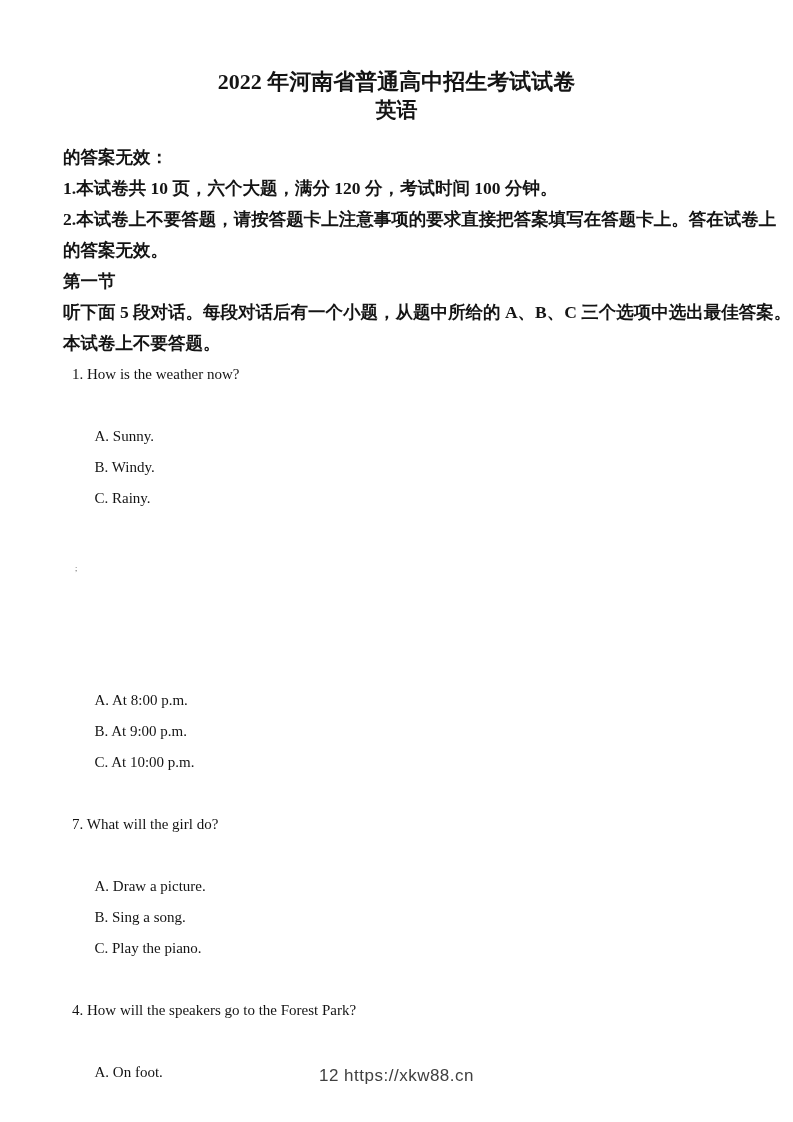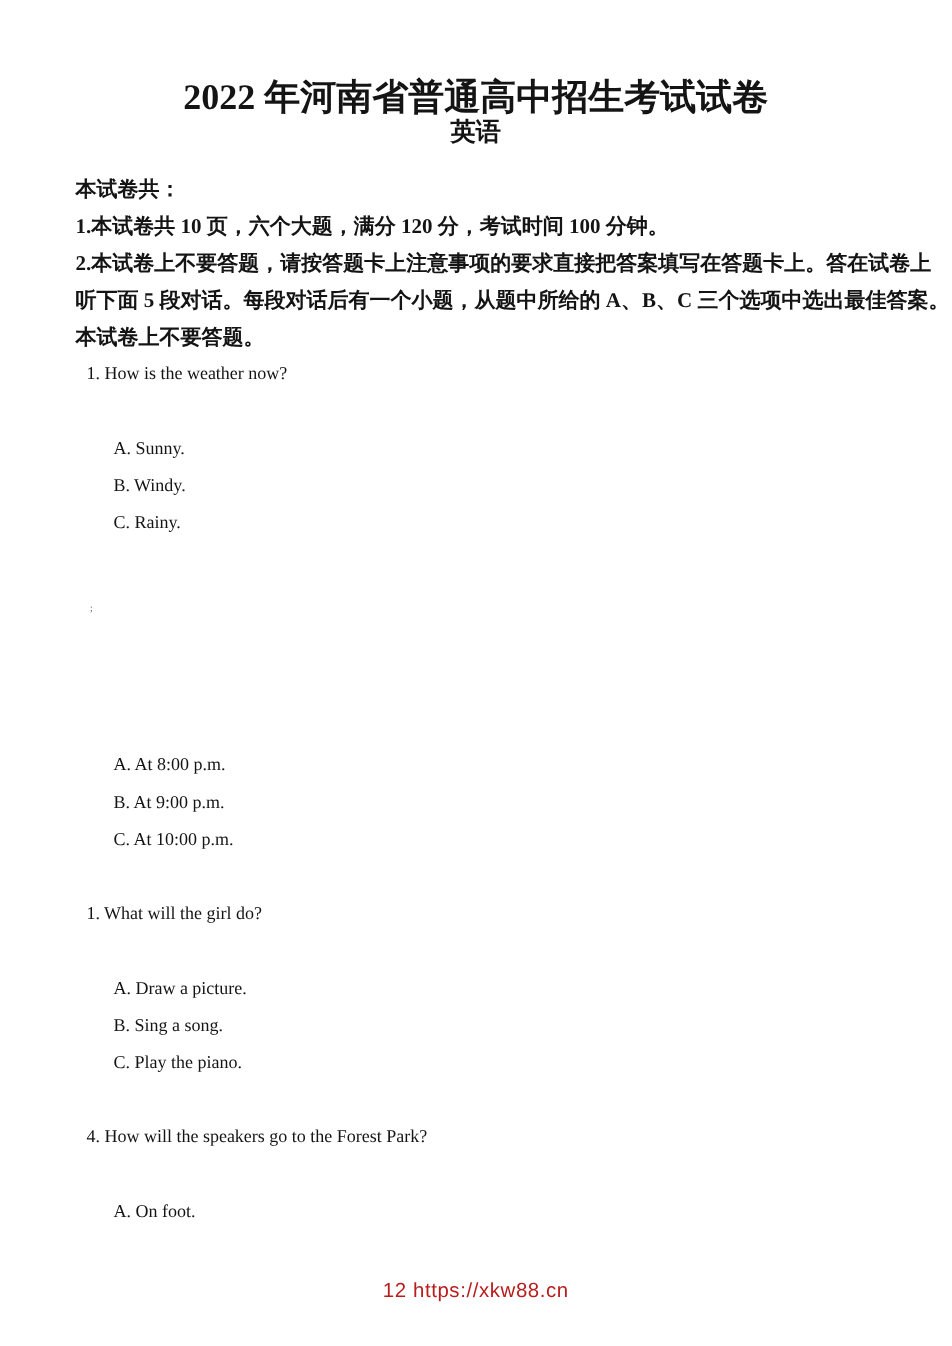--- a/index.html
+++ b/index.html
@@ -6,21 +6,21 @@
   .page{
     position:relative;
     width:793px;height:1122px;
     background:#ffffff;
     color:#141414;
     font-family:"Liberation Serif", serif;
     overflow:hidden;
   }
   .hdr-title{
     position:absolute;top:68px;left:0;width:100%;
-    text-align:center;font-size:30px;font-weight:bold;line-height:28px;
+    text-align:center;font-size:22px;font-weight:bold;line-height:28px;
   }
   .hdr-sub{
     position:absolute;top:96px;left:0;width:100%;
     text-align:center;font-size:21px;font-weight:bold;line-height:28px;
   }
   .content{
     position:absolute;left:63px;top:142px;width:680px;
   }
   .line{line-height:31px;white-space:pre;}
   .b{font-weight:bold;font-size:17.5px;}
@@ -29,58 +29,60 @@
   .gap-extra{margin-top:16px;}
   .q2wrap{position:relative;}
   .artifact{
     position:absolute;left:12px;top:20px;
     font-size:8px;color:#4a4a4a;line-height:8px;
   }
   .footer{
     position:absolute;top:1066px;left:0;width:100%;
     text-align:center;
     font-family:"Liberation Sans", sans-serif;
-    font-size:17px;color:#b91c1c;letter-spacing:0.5px;
+    font-size:17px;color:#404040;letter-spacing:0.5px;
   }
 </style>
 </head>
 <body>
 
 <div class="page">
 
   <div class="hdr-title">2022 年河南省普通高中招生考试试卷</div>
   <div class="hdr-sub">英语</div>
 
   <div class="content">
 
-    <div class="line b">本试卷共：</div>
+    <div class="line b">的答案无效：</div>
     <div class="line b">1.本试卷共 10 页，六个大题，满分 120 分，考试时间 100 分钟。</div>
     <div class="line b">2.本试卷上不要答题，请按答题卡上注意事项的要求直接把答案填写在答题卡上。答在试卷上</div>
+    <div class="line b">的答案无效。</div>
 
 
+    <div class="line b">第一节</div>
     <div class="line b">听下面 5 段对话。每段对话后有一个小题，从题中所给的 A、B、C 三个选项中选出最佳答案。</div>
     <div class="line b">本试卷上不要答题。</div>
 
     <div class="line en">1. How is the weather now?</div>
     <div class="line en opts">
       <span class="opt">A. Sunny.</span>
       <span class="opt">B. Windy.</span>
       <span class="opt">C. Rainy.</span>
     </div>
 
     <div class="line en q2wrap">
       <span class="artifact">;</span>
     </div>
     <div class="line en opts gap-extra">
       <span class="opt">A. At 8:00 p.m.</span>
       <span class="opt">B. At 9:00 p.m.</span>
       <span class="opt">C. At 10:00 p.m.</span>
     </div>
 
-    <div class="line en">1. What will the girl do?</div>
+    <div class="line en">7. What will the girl do?</div>
     <div class="line en opts">
       <span class="opt">A. Draw a picture.</span>
       <span class="opt">B. Sing a song.</span>
       <span class="opt">C. Play the piano.</span>
     </div>
 
     <div class="line en">4. How will the speakers go to the Forest Park?</div>
     <div class="line en opts">
       <span class="opt">A. On foot.</span>
       

